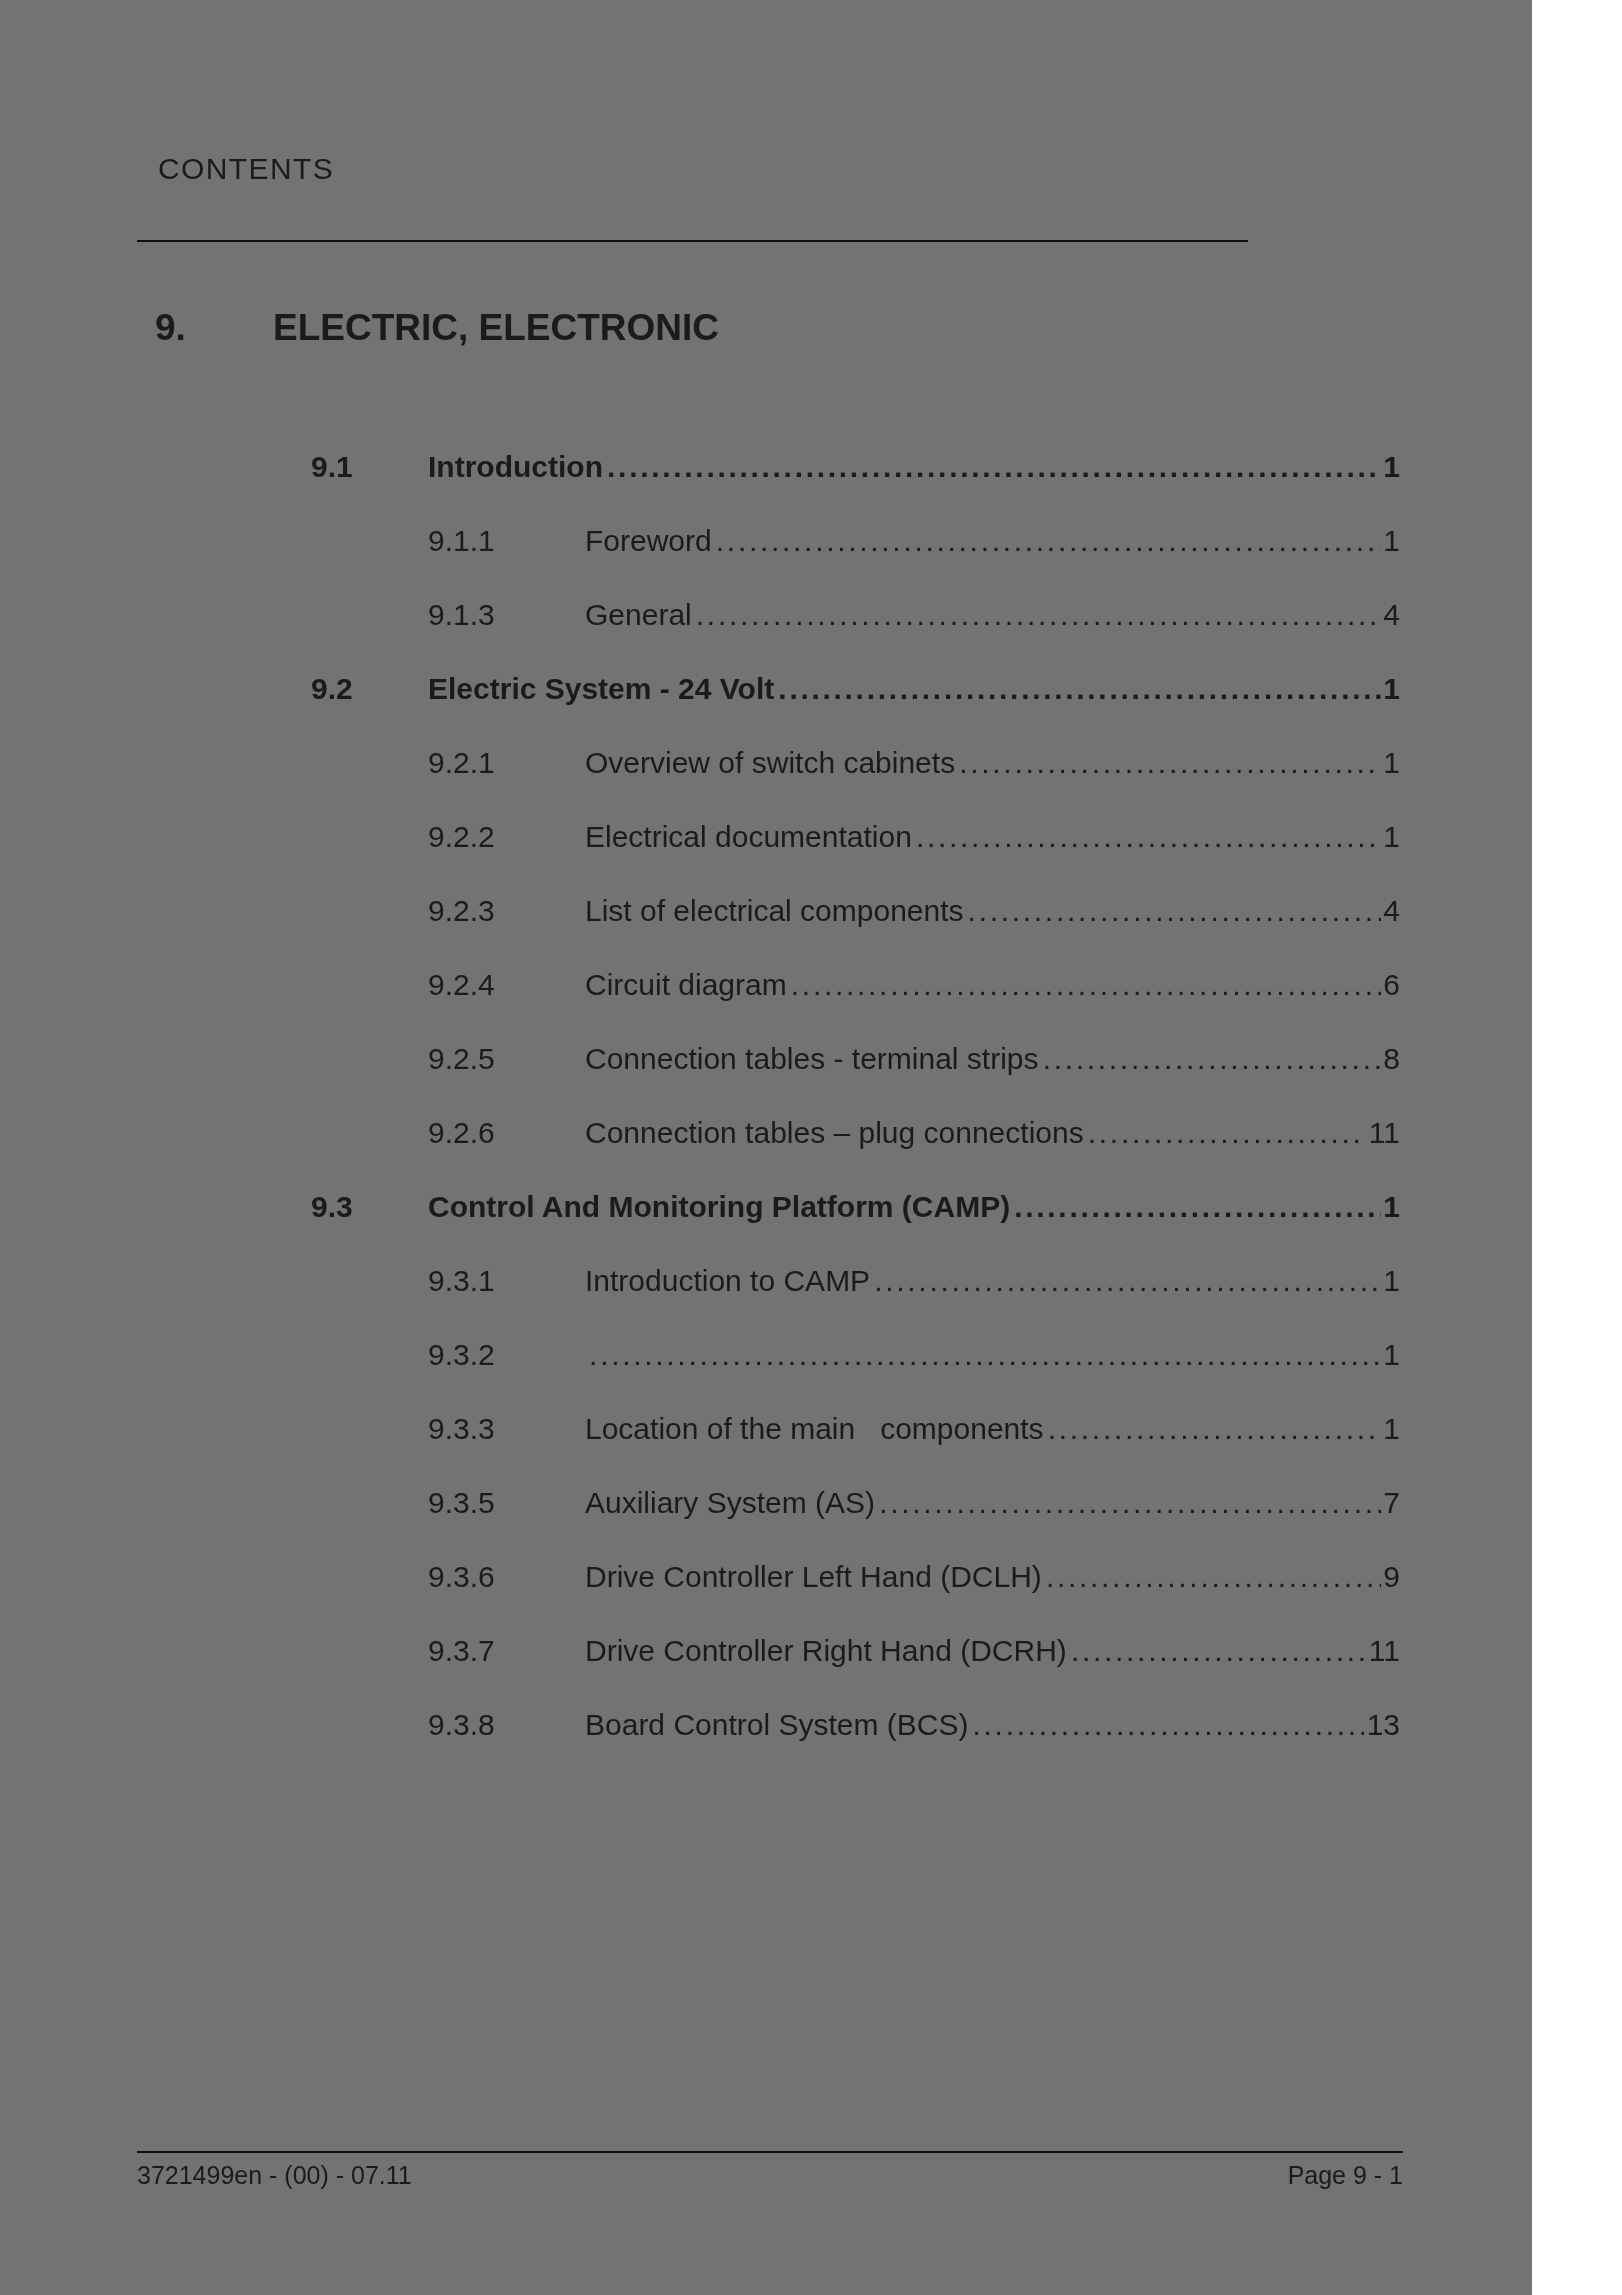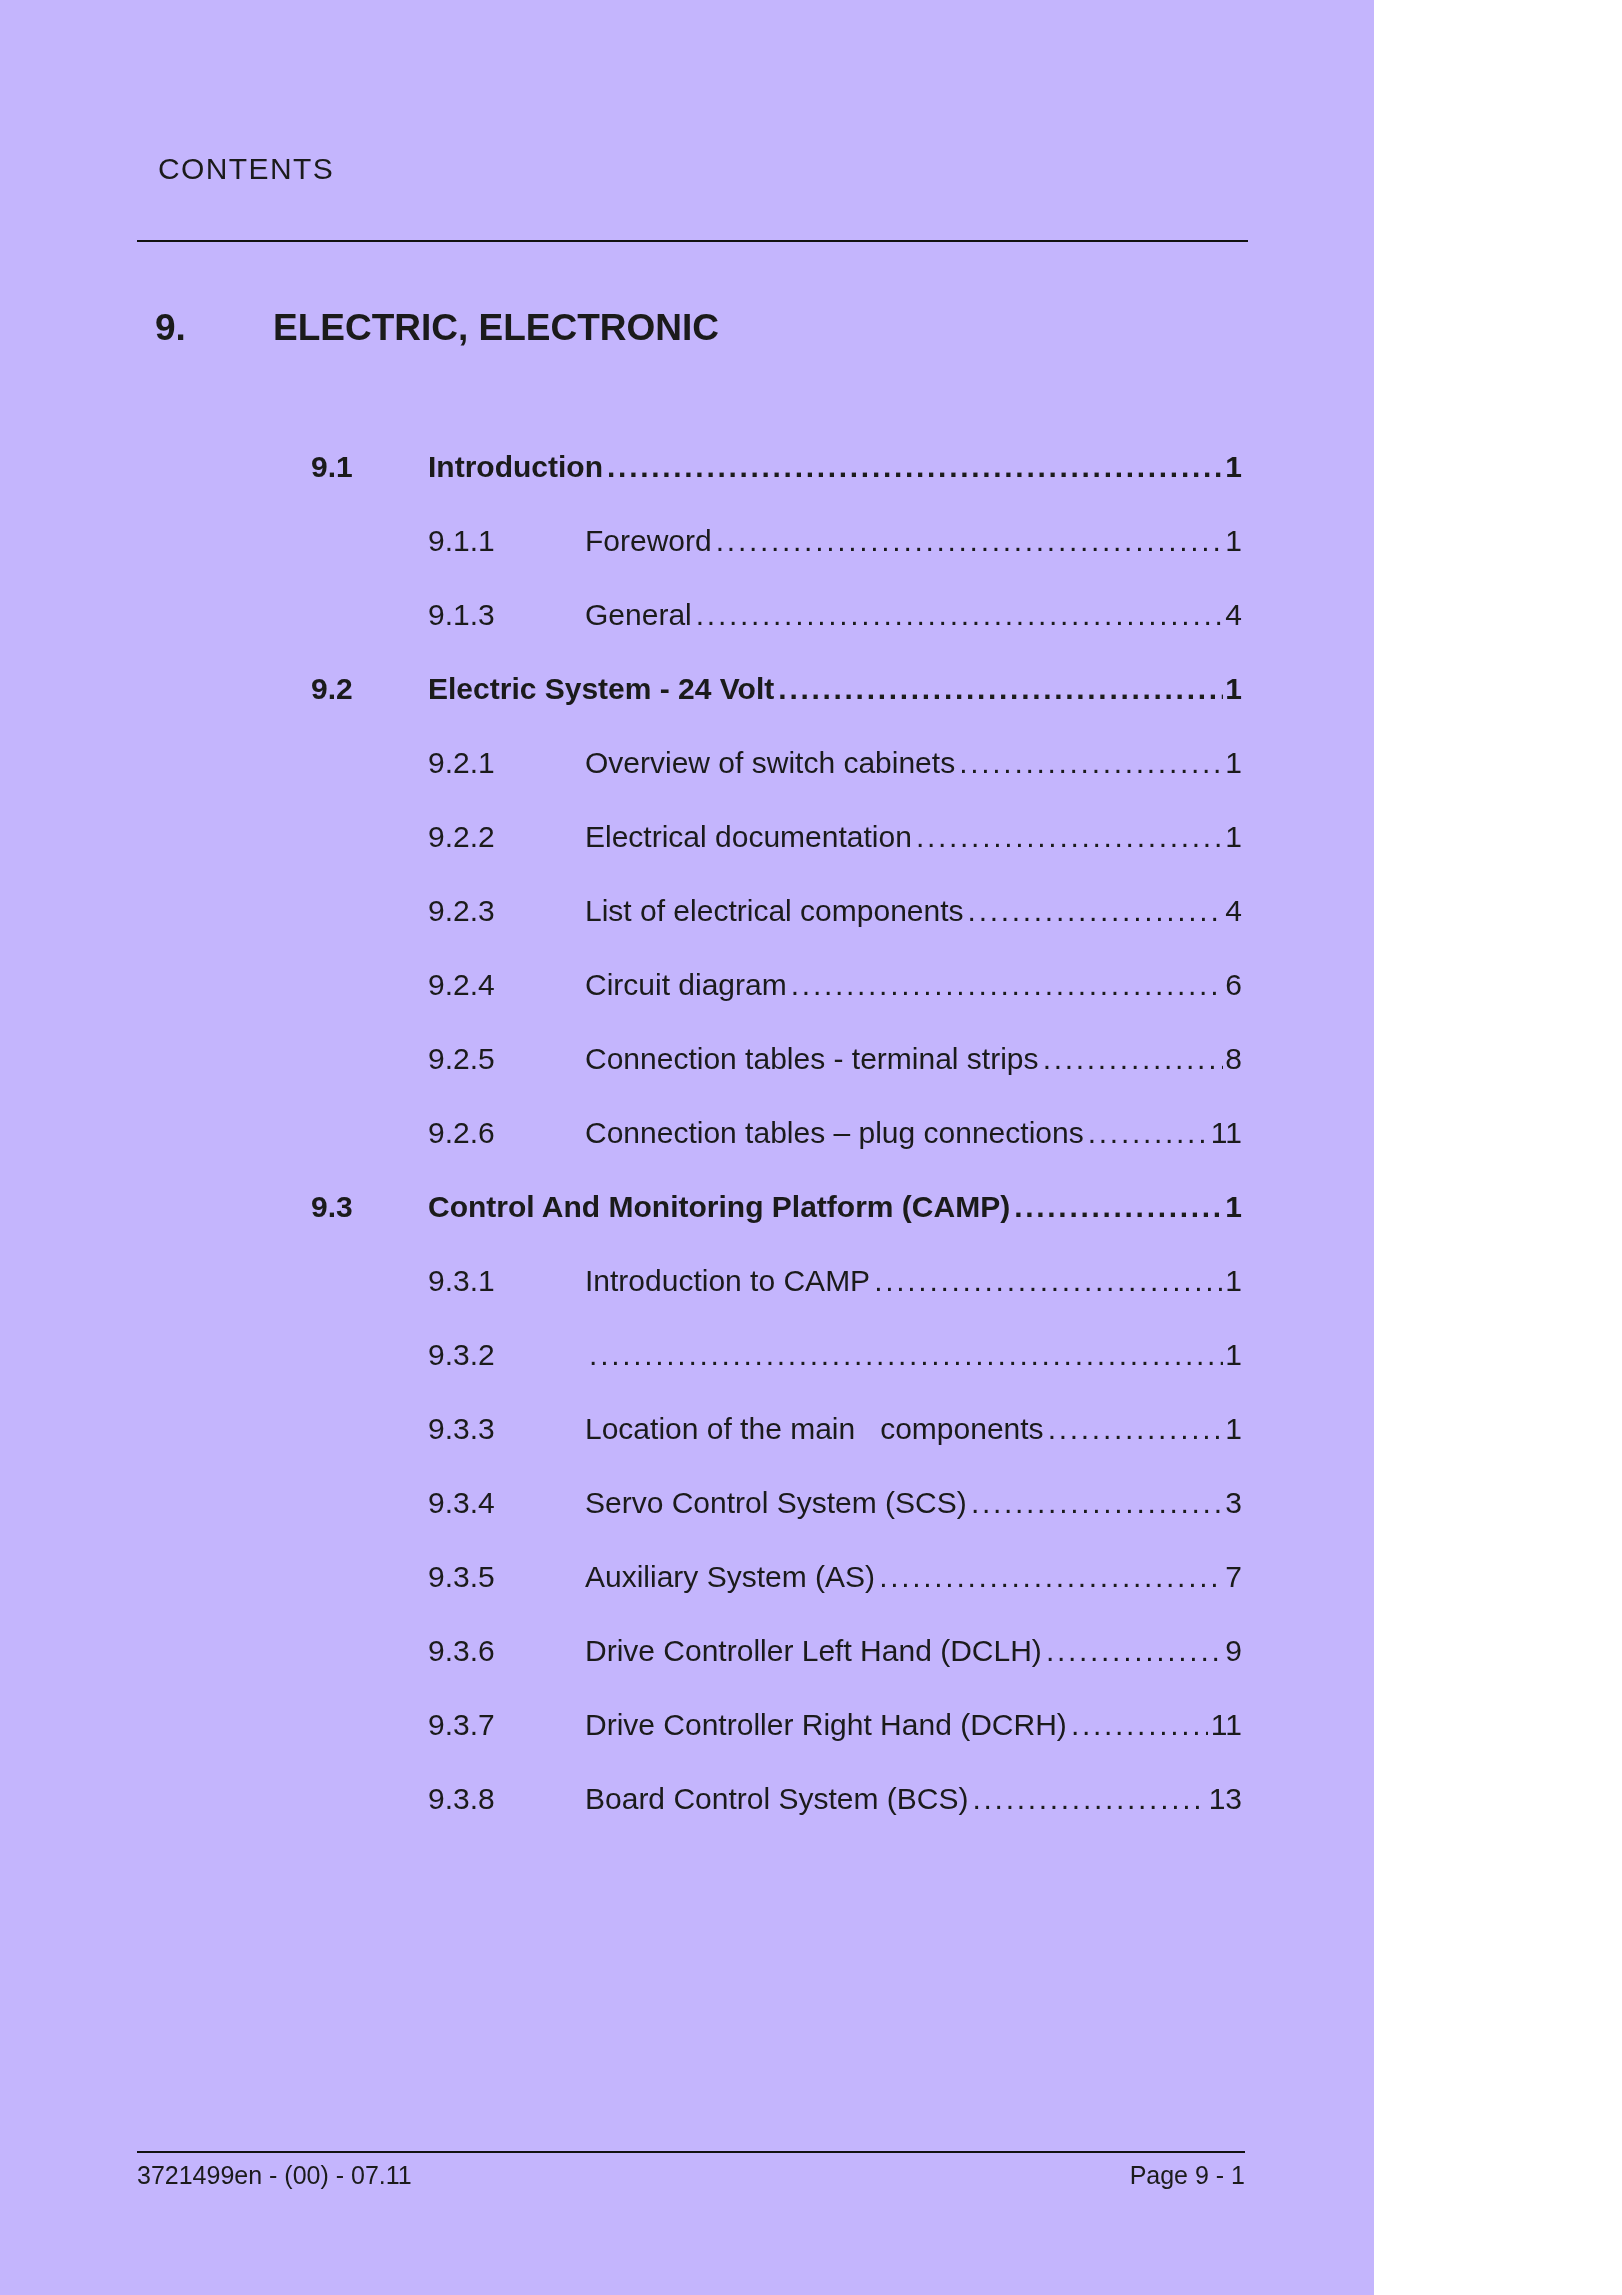--- a/index.html
+++ b/index.html
@@ -1,20 +1,20 @@
 <!DOCTYPE html>
 <html style="font-size:11px"><head>
 <meta charset="utf-8">
 <style>
   html, body { margin: 0; padding: 0; background: #ffffff; }
   .page {
     position: relative;
-    width: 1374px;
+    width: 1532px;
     height: 2295px;
-    background: #c4b5fd;
+    background: #737373;
     font-family: "Liberation Sans", "DejaVu Sans", sans-serif;
     color: #1b1b1b;
     overflow: hidden;
   }
 
   
   .contents-title {
     position: absolute;
     left: 158px;
     top: 154px;
@@ -214,26 +214,20 @@
       <span class="pg">1</span>
     </div>
 
     <div class="toc-row level-2">
       <span class="num">9.3.3</span>
       <span class="title">Location of the main   components</span>
       <span class="dots"></span>
       <span class="pg">1</span>
     </div>
 
-    <div class="toc-row level-2">
-      <span class="num">9.3.4</span>
-      <span class="title">Servo Control System (SCS)</span>
-      <span class="dots"></span>
-      <span class="pg">3</span>
-    </div>
 
     <div class="toc-row level-2">
       <span class="num">9.3.5</span>
       <span class="title">Auxiliary System (AS)</span>
       <span class="dots"></span>
       <span class="pg">7</span>
     </div>
 
     <div class="toc-row level-2">
       <span class="num">9.3.6</span>

